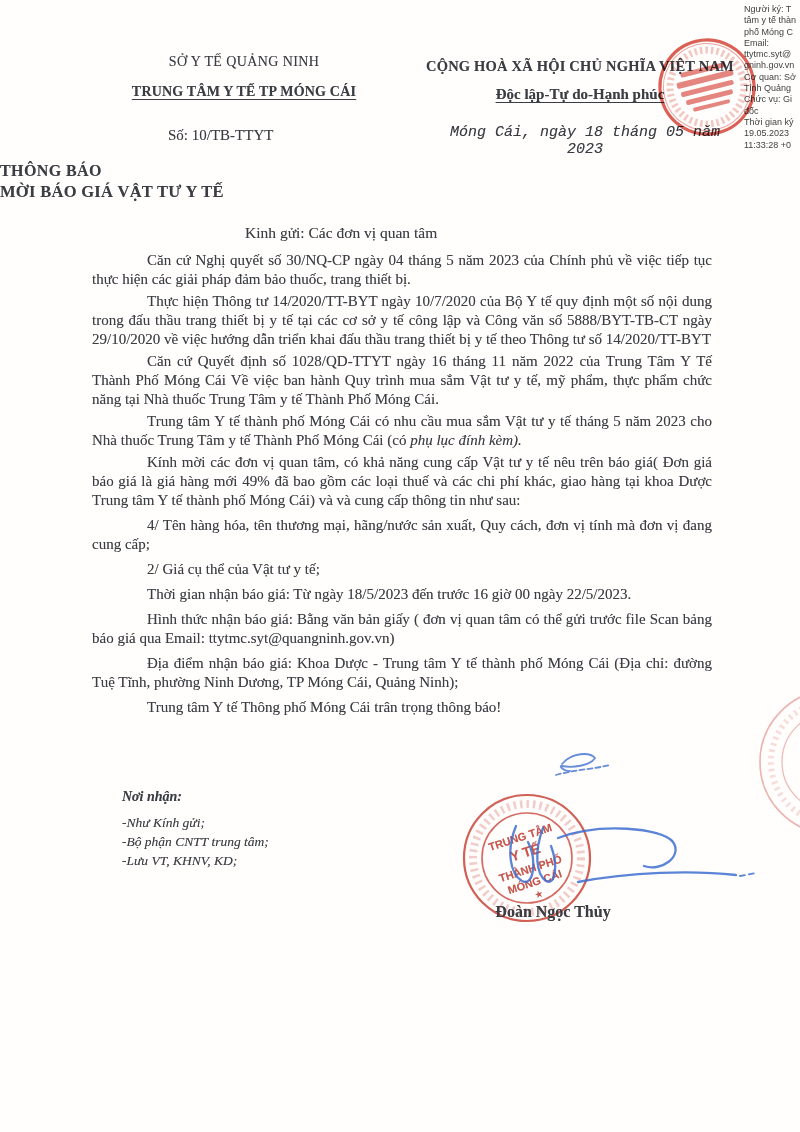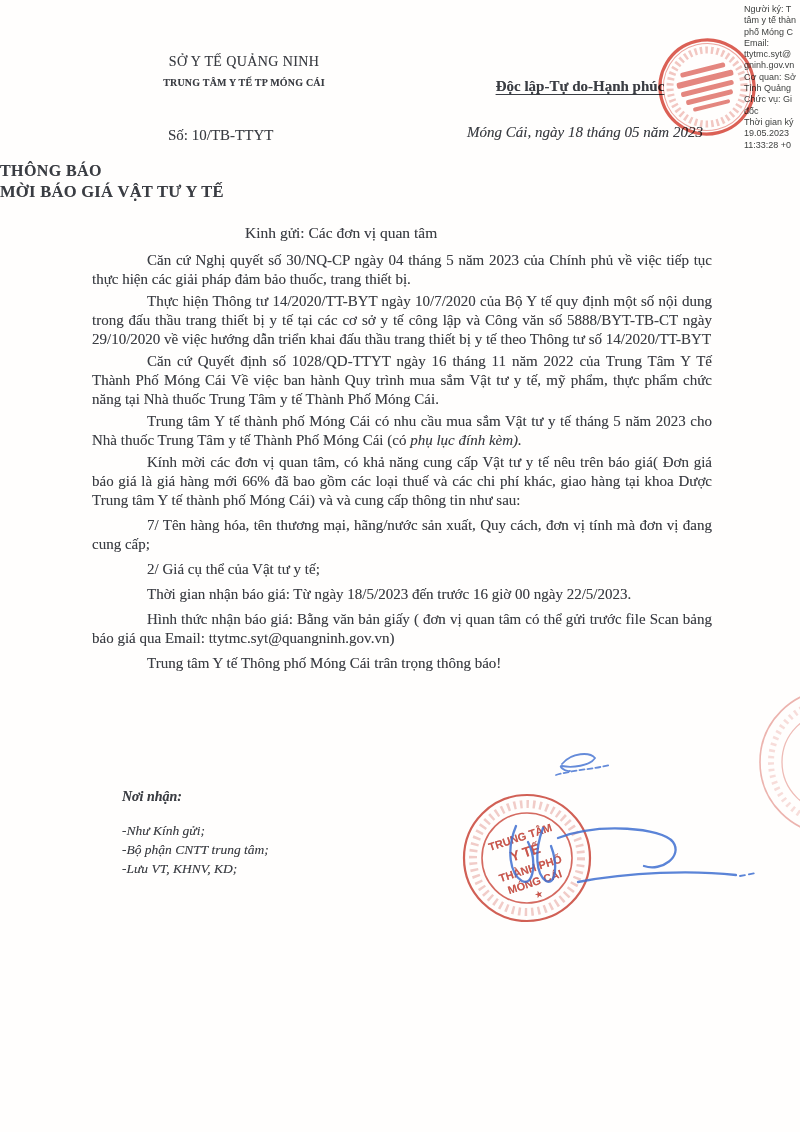--- a/index.html
+++ b/index.html
@@ -4,45 +4,45 @@
 <style>
   html,body{margin:0;padding:0;background:#fff;}
   .page{
     position:relative;width:800px;height:1132px;background:#fffefd;overflow:hidden;
     font-family:"Liberation Serif", serif;color:#3a3d43;
     text-shadow:0 0 .4px rgba(70,70,75,.45);
   }
   
   .hdr-left{position:absolute;left:88px;top:54px;width:312px;text-align:center;}
   .hdr-left .l1{font-size:14px;letter-spacing:.4px;}
-  .hdr-left .l2{font-size:10px;font-weight:bold;text-underline-offset:3px;margin-top:7px;letter-spacing:.2px;}
+  .hdr-left .l2{font-size:14px;font-weight:bold;text-decoration:underline;text-underline-offset:3px;margin-top:14px;letter-spacing:.2px;}
   .doc-number{position:absolute;left:168px;top:127px;font-size:15px;}
   .hdr-right{position:absolute;left:413px;top:58px;width:334px;text-align:center;}
   .hdr-right .l1{font-size:14.5px;font-weight:bold;letter-spacing:.2px;}
-  .hdr-right .l2{font-size:15px;font-weight:bold;text-decoration:underline;text-underline-offset:3px;margin-top:20px;}
-  .dateline{position:absolute;left:432px;top:124px;width:306px;text-align:center;font-style:italic;font-size:15px;}
+  .hdr-right .l2{font-size:15px;font-weight:bold;text-decoration:underline;text-underline-offset:3px;margin-top:11px;}
+  .dateline{position:absolute;left:432px;top:124px;width:306px;text-align:center;font-style:italic;font-size:15px;font-family:Liberation Mono, monospace;}
   
   .digital-sig{
     position:absolute;left:744px;top:4px;width:80px;
     font-family:"Liberation Sans", sans-serif;font-size:9px;line-height:11.3px;
     color:#3d3f3e;white-space:nowrap;text-shadow:none;
   }
   
   .title-block{position:absolute;left:0;top:162px;width:798px;text-align:left;font-weight:bold;}
   .title-block .t1{font-size:16px;letter-spacing:.4px;}
   .title-block .t2{font-size:16.5px;margin-top:2px;letter-spacing:.3px;}
   .salutation{position:absolute;left:245px;top:224px;font-size:15.5px;}
   
   .body-text{position:absolute;left:92px;top:251px;width:620px;font-size:15px;line-height:19px;text-align:justify;}
   .body-text p{margin:0 0 3px 0;text-indent:55px;}
   .body-text p.gap{margin-top:6px;}
   .body-text em{font-style:italic;}
   
   .recipients{position:absolute;left:122px;top:787px;font-size:13.5px;font-style:italic;line-height:19px;}
-  .recipients .rt{font-weight:bold;font-size:14px;margin-bottom:15px;}
+  .recipients .rt{font-weight:bold;font-size:14px;margin-bottom:7px;}
   .sign-title-wrap{position:absolute;left:448px;top:786px;width:210px;text-align:center;font-weight:bold;font-size:15.5px;letter-spacing:.5px;}
   .sign-name-wrap{position:absolute;left:448px;top:903px;width:210px;text-align:center;font-weight:bold;font-size:16px;}
   
   .stamp-top-right{position:absolute;left:654px;top:34px;width:106px;height:106px;mix-blend-mode:multiply;}
   .stamp-top-right svg{filter:blur(.5px);}
   .stamp-footer{position:absolute;left:450px;top:780px;width:154px;height:154px;mix-blend-mode:multiply;}
   .stamp-footer svg{filter:blur(.35px);}
   .stamp-footer text{font-family:"Liberation Sans", sans-serif;font-weight:bold;}
   .stamp-edge{position:absolute;left:742px;top:678px;width:58px;height:176px;overflow:hidden;}
   .sig-blue{position:absolute;left:440px;top:780px;width:330px;height:160px;}
@@ -53,20 +53,21 @@
 
 <div class="page">
 
   <div class="hdr-left">
     <div class="l1">SỞ Y TẾ QUẢNG NINH</div>
     <div class="l2">TRUNG TÂM Y TẾ TP MÓNG CÁI</div>
   </div>
   <div class="doc-number">Số:  10/TB-TTYT</div>
 
   <div class="hdr-right">
+    <div class="l1">CỘNG HOÀ XÃ HỘI CHỦ NGHĨA VIỆT NAM</div>
     <div class="l2">Độc lập-Tự do-Hạnh phúc</div>
   </div>
   <div class="dateline">Móng Cái, ngày 18 tháng 05  năm 2023</div>
 
   <div class="digital-sig">
     <div>Người ký: T</div>
     <div>tâm y tế thàn</div>
     <div>phố Móng C</div>
     <div>Email:</div>
     <div>ttytmc.syt@</div>
@@ -102,25 +103,26 @@
     <div class="t2">MỜI BÁO GIÁ VẬT TƯ Y TẾ</div>
   </div>
 
   <div class="salutation">Kinh gửi: Các đơn vị quan tâm</div>
 
   <div class="body-text">
     <p>Căn cứ Nghị quyết số 30/NQ-CP ngày 04 tháng 5 năm 2023 của Chính phủ về việc tiếp tục thực hiện các giải pháp đảm bảo thuốc, trang thiết bị.</p>
     <p>Thực hiện Thông tư 14/2020/TT-BYT ngày 10/7/2020 của Bộ Y tế quy định một số nội dung trong đấu thầu trang thiết bị y tế tại các cơ sở y tế công lập và Công văn số 5888/BYT-TB-CT ngày 29/10/2020 về việc hướng dẫn triển khai đấu thầu trang thiết bị y tế theo Thông tư số 14/2020/TT-BYT</p>
     <p>Căn cứ Quyết định số  1028/QD-TTYT ngày 16 tháng 11 năm 2022 của Trung Tâm Y Tế Thành Phố Móng Cái Về việc ban hành Quy trình mua sắm Vật tư y tế, mỹ phẩm, thực phẩm chức năng tại Nhà thuốc Trung Tâm y tế Thành Phố Móng Cái.</p>
     <p><span>Trung tâm Y tế thành phố Móng Cái có nhu cầu mua sắm Vật tư y tế tháng 5 năm 2023 cho Nhà thuốc Trung Tâm y tế Thành Phố Móng Cái (có </span><em>phụ lục đính kèm).</em></p>
-    <p>Kính mời các đơn vị quan tâm, có khả năng cung cấp Vật tư y tế nêu trên báo giá( Đơn giá báo giá là giá hàng mới 66% đã bao gồm các loại thuế và các chi phí khác, giao hàng tại khoa Dược Trung tâm Y tế thành phố Móng Cái) và và cung cấp thông tin như sau:</p>
-    <p class="gap">7/ Tên hàng hóa, tên thương mại, hãng/nước sản xuất, Quy cách, đơn vị tính mà đơn vị đang cung cấp;</p>
+    <p>Kính mời các đơn vị quan tâm, có khả năng cung cấp Vật tư y tế nêu trên báo giá( Đơn giá báo giá là giá hàng mới 49% đã bao gồm các loại thuế và các chi phí khác, giao hàng tại khoa Dược Trung tâm Y tế thành phố Móng Cái) và và cung cấp thông tin như sau:</p>
+    <p class="gap">4/ Tên hàng hóa, tên thương mại, hãng/nước sản xuất, Quy cách, đơn vị tính mà đơn vị đang cung cấp;</p>
     <p class="gap">2/ Giá cụ thể của Vật tư y tế;</p>
     <p class="gap">Thời gian nhận báo giá: Từ ngày 18/5/2023 đến trước 16 giờ 00 ngày 22/5/2023.</p>
     <p class="gap">Hình thức nhận báo giá: Bằng văn bản giấy ( đơn vị quan tâm có thể gửi trước file Scan bảng báo giá qua Email: ttytmc.syt@quangninh.gov.vn)</p>
+    <p class="gap">Địa điểm nhận báo giá: Khoa Dược - Trung tâm Y tế thành phố Móng Cái (Địa chỉ: đường Tuệ Tĩnh, phường Ninh Dương, TP Móng Cái, Quảng Ninh);</p>
     <p class="gap">Trung tâm Y tế Thông phố Móng Cái trân trọng thông báo!</p>
   </div>
 
   <div class="sig-initial">
     <svg width="72" height="38" viewBox="0 0 72 38">
       <g fill="none" stroke="#3f6fd1" stroke-width="1.8" stroke-linecap="round" opacity=".8">
         <path d="M14,20 C24,8 42,8 47,14 C42,22 24,24 14,22 C10,21 16,28 22,27"></path>
         <path d="M8,31 C25,26 46,25 62,21" stroke-dasharray="5 3"></path>
       </g>
     </svg>
@@ -156,20 +158,21 @@
       <g fill="none" stroke="#3f6fd1" stroke-width="2.3" stroke-linecap="round" opacity=".85">
         <path d="M76,46 C66,70 70,94 82,101 C94,107 97,80 88,62"></path>
         <path d="M103,48 C94,72 96,94 106,101 C116,106 118,84 111,66"></path>
         <path d="M118,58 C160,42 222,48 233,62 C243,76 222,92 204,86"></path>
         <path d="M138,102 C190,92 252,90 296,95"></path>
         <path d="M300,96 L316,93" stroke-dasharray="5 4" stroke-width="1.8"></path>
       </g>
     </svg>
   </div>
 
+  <div class="sign-name-wrap">Đoàn Ngọc Thủy</div>
 
   <div class="stamp-edge">
     <svg width="58" height="176" viewBox="0 0 58 176">
       <g fill="none" stroke="#d96a5f">
         <circle cx="90" cy="84" r="72" stroke-width="1.6" opacity=".5"></circle>
         <circle cx="90" cy="84" r="50" stroke-width="1.3" opacity=".45"></circle>
         <circle cx="90" cy="84" r="61" stroke-width="6" opacity=".22" stroke-dasharray="2.5 4"></circle>
       </g>
     </svg>
   </div>

